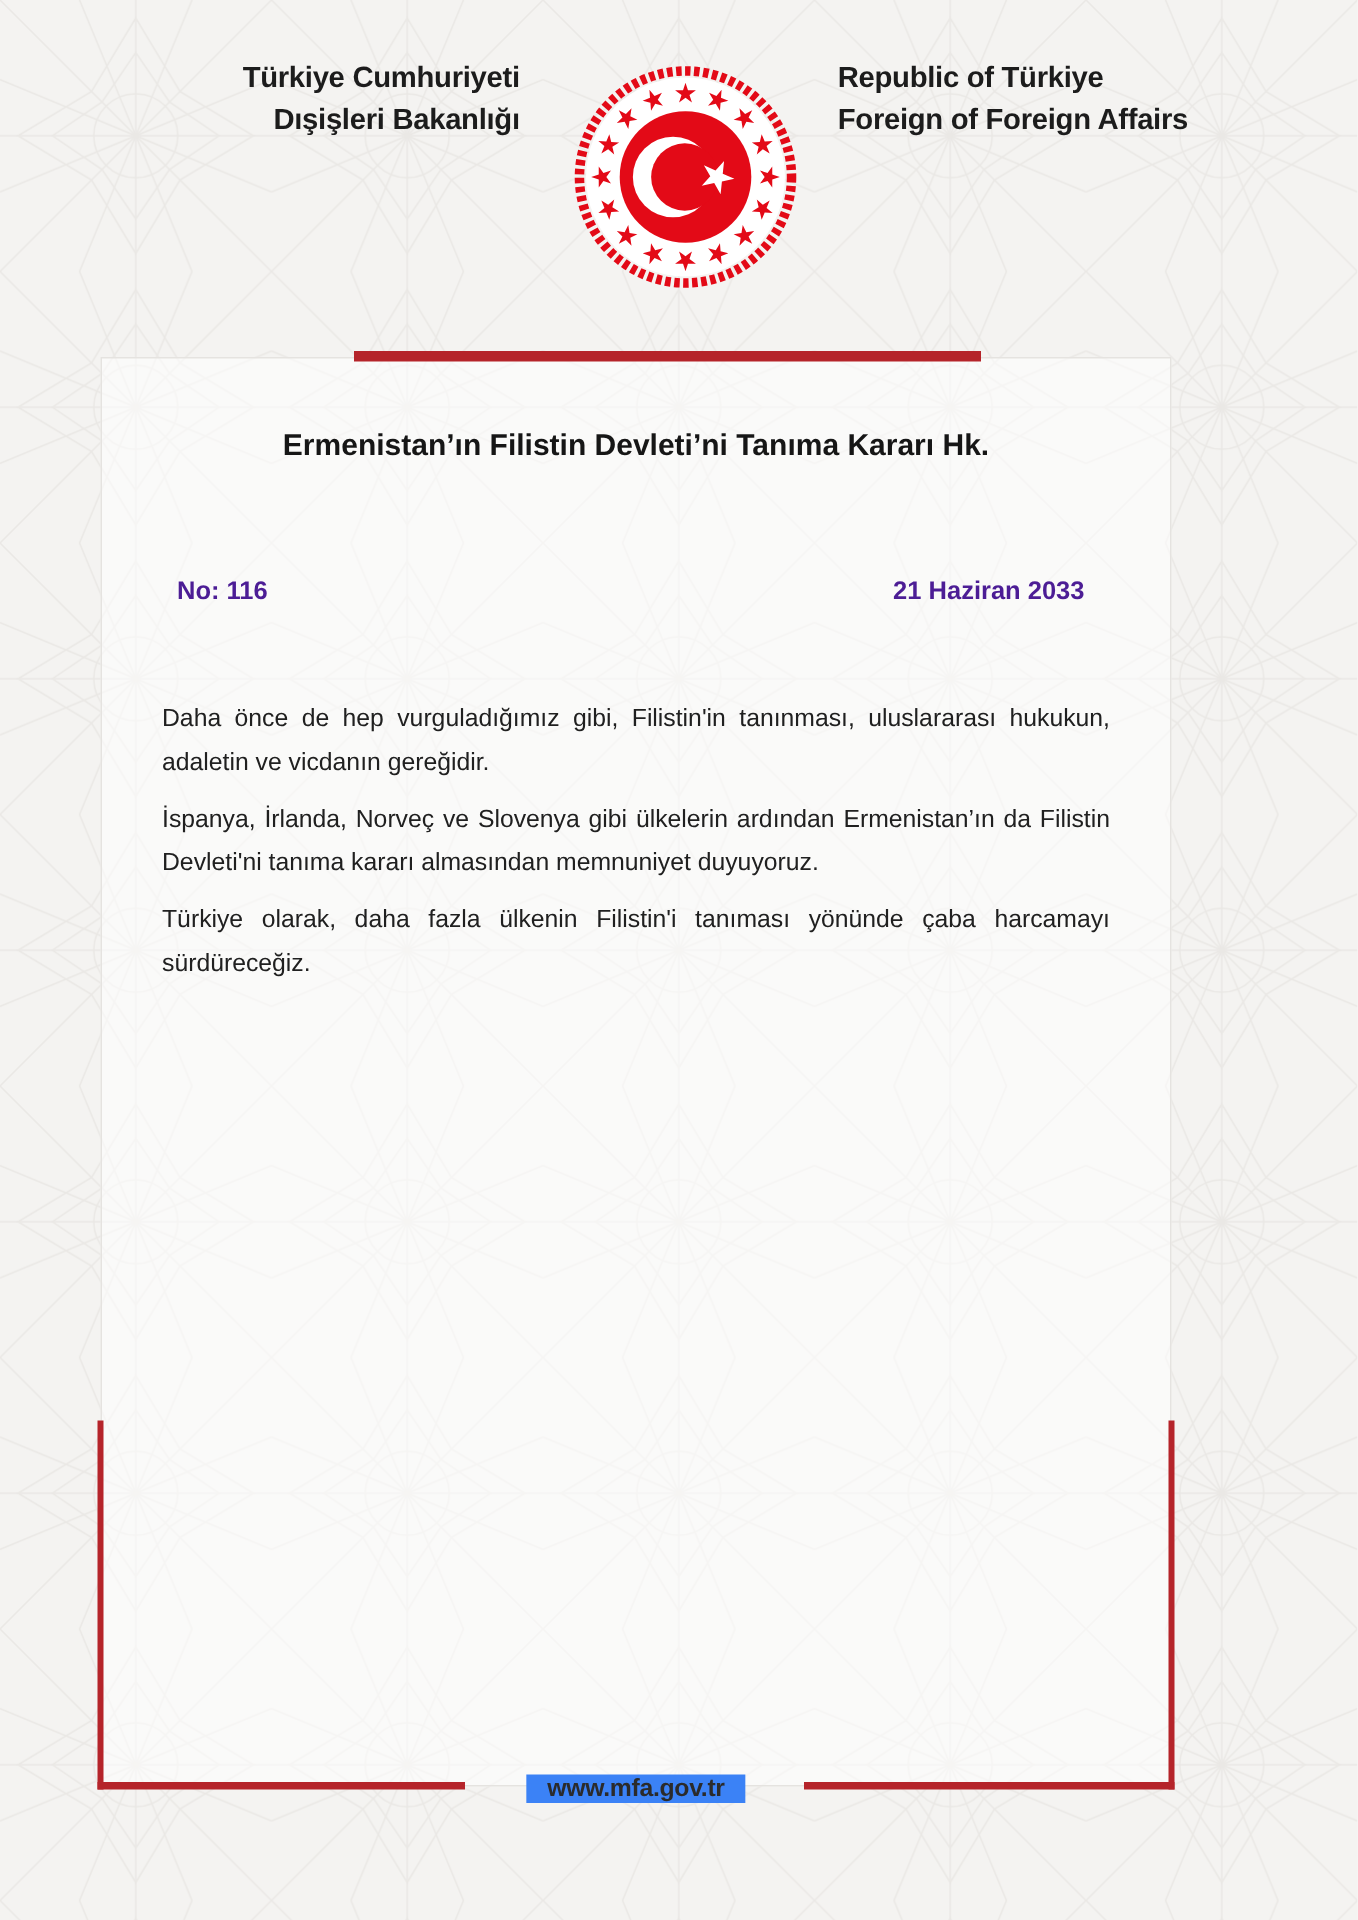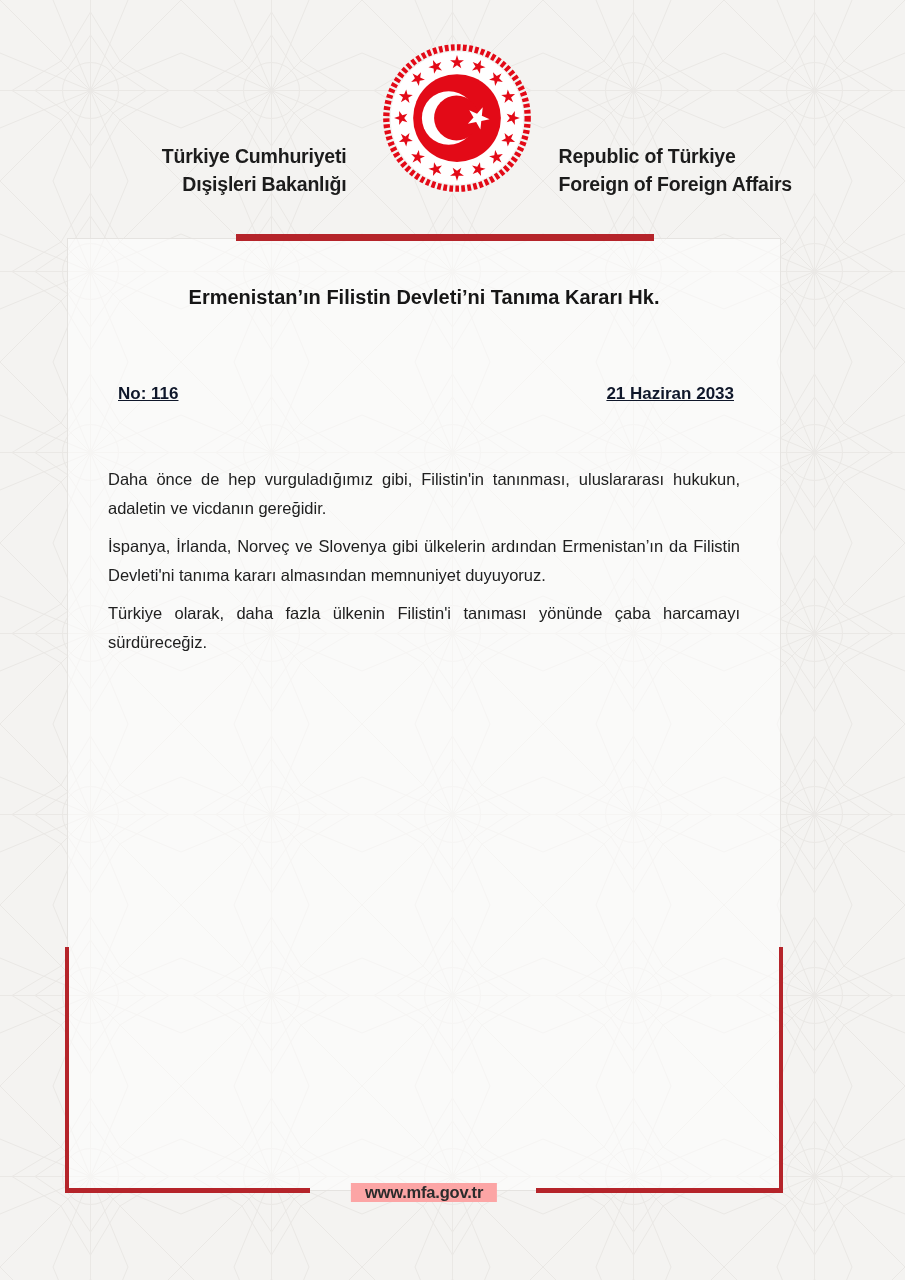--- a/index.html
+++ b/index.html
@@ -19,21 +19,21 @@
   .page {
     position: relative;
     z-index: 1;
     width: 905px;
     height: 1280px;
   }
 
   
   .header {
     display: flex;
-    align-items: flex-end;
+    align-items: flex-start;
     padding-top: 38px;
     height: 198px;
   }
   .org-block {
     flex: 1;
     font-size: 19.5px;
     font-weight: 600;
     line-height: 28px;
     color: #1c1c1c;
     letter-spacing: -0.2px;
@@ -63,27 +63,26 @@
   }
   .doc-title {
     margin-top: 44px;
     text-align: center;
     font-size: 20px;
     font-weight: bold;
     color: #161616;
     line-height: 28px;
   }
   .meta-row {
-    margin: 73px 6px 0 10px;
+    margin: 73px 17px 0 10px;
     display: flex;
     justify-content: space-between;
     font-size: 17px;
     font-weight: bold;
-    color: #0f172a;
-    text-decoration: underline;
+    color: #4c1d95;
   }
   .body-text {
     margin-top: 61px;
     font-size: 16.5px;
     line-height: 29px;
     color: #202020;
     text-align: justify;
   }
   .body-text p { margin-bottom: 9px; }
 
@@ -105,21 +104,21 @@
   }
   .bracket-h.left  { left: -3px;  width: 245px; }
   .bracket-h.right { right: -3px; width: 247px; }
 
   
   .footer-url {
     position: absolute;
     left: 50%;
     bottom: -12px;
     transform: translateX(-50%);
-    background: #fca5a5;
+    background: #3b82f6;
     padding: 0 14px;
     font-size: 16.5px;
     font-weight: bold;
     color: #2b2b2b;
     white-space: nowrap;
     letter-spacing: -0.2px;
   }
 </style>
 </head>
 <body>

